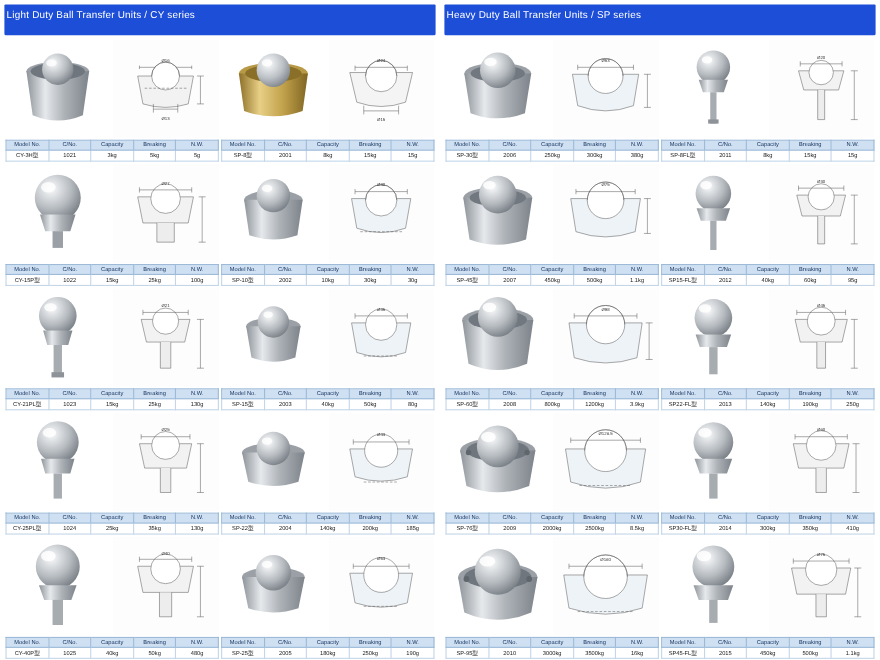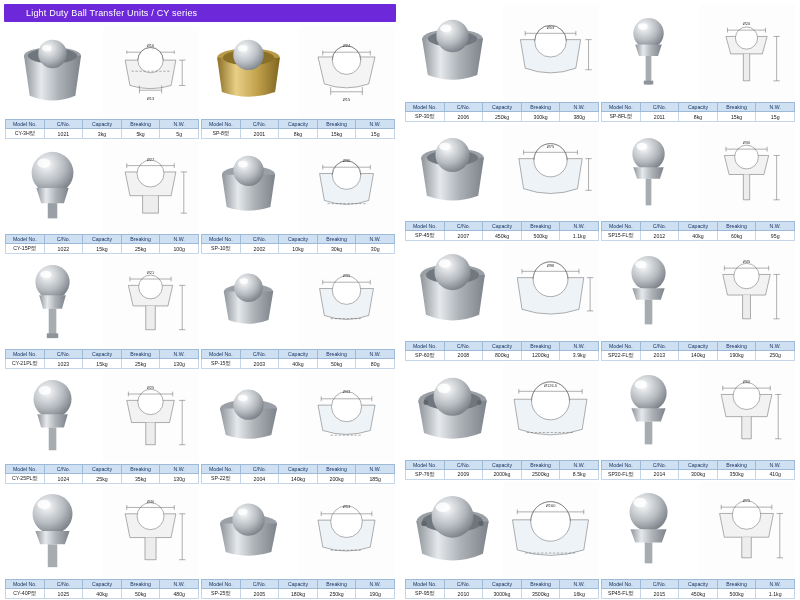--- a/index.html
+++ b/index.html
@@ -18,26 +18,26 @@
     position: relative;
   }
   .panel {
     width: 400px;
     height: 600px;
     padding: 4px 4px 0 4px;
     display: flex;
     flex-direction: column;
   }
   .panel-header {
-    height: 18px;
-    background: #6d28d9;
+    height: 28px;
+    background: #1d4ed8;
     color: #ffffff;
     font-size: 9px;
     line-height: 18px;
-    padding-left: 22px;
+    padding-left: 2px;
     letter-spacing: 0.2px;
     border-radius: 1px;
     margin-bottom: 3px;
     white-space: nowrap;
     overflow: hidden;
   }
   .grid {
     flex: 1;
     display: flex;
     flex-direction: column;
@@ -583,20 +583,21 @@
             </table>
         </div>
       </div>
 
     </div>
   </div>
 
   <div class="divider"></div>
 
   <div class="panel">
+    <div class="panel-header">Heavy Duty Ball Transfer Units / SP series</div>
     <div class="grid">
 
       <div class="row">
         <div class="cell">
           <div class="figures">
             <div class="photo">
               <svg viewBox="0 0 100 90" width="100%" height="100%" preserveAspectRatio="xMidYMid meet">
                 <ellipse cx="50" cy="30" rx="32" ry="10" fill="#9aa0a6"></ellipse>
                 <path d="M18 30 L24 68 Q50 78 76 68 L82 30 Z" fill="url(#g-steel-a)"></path>
                 <ellipse cx="50" cy="30" rx="26" ry="8" fill="#71787f"></ellipse>

